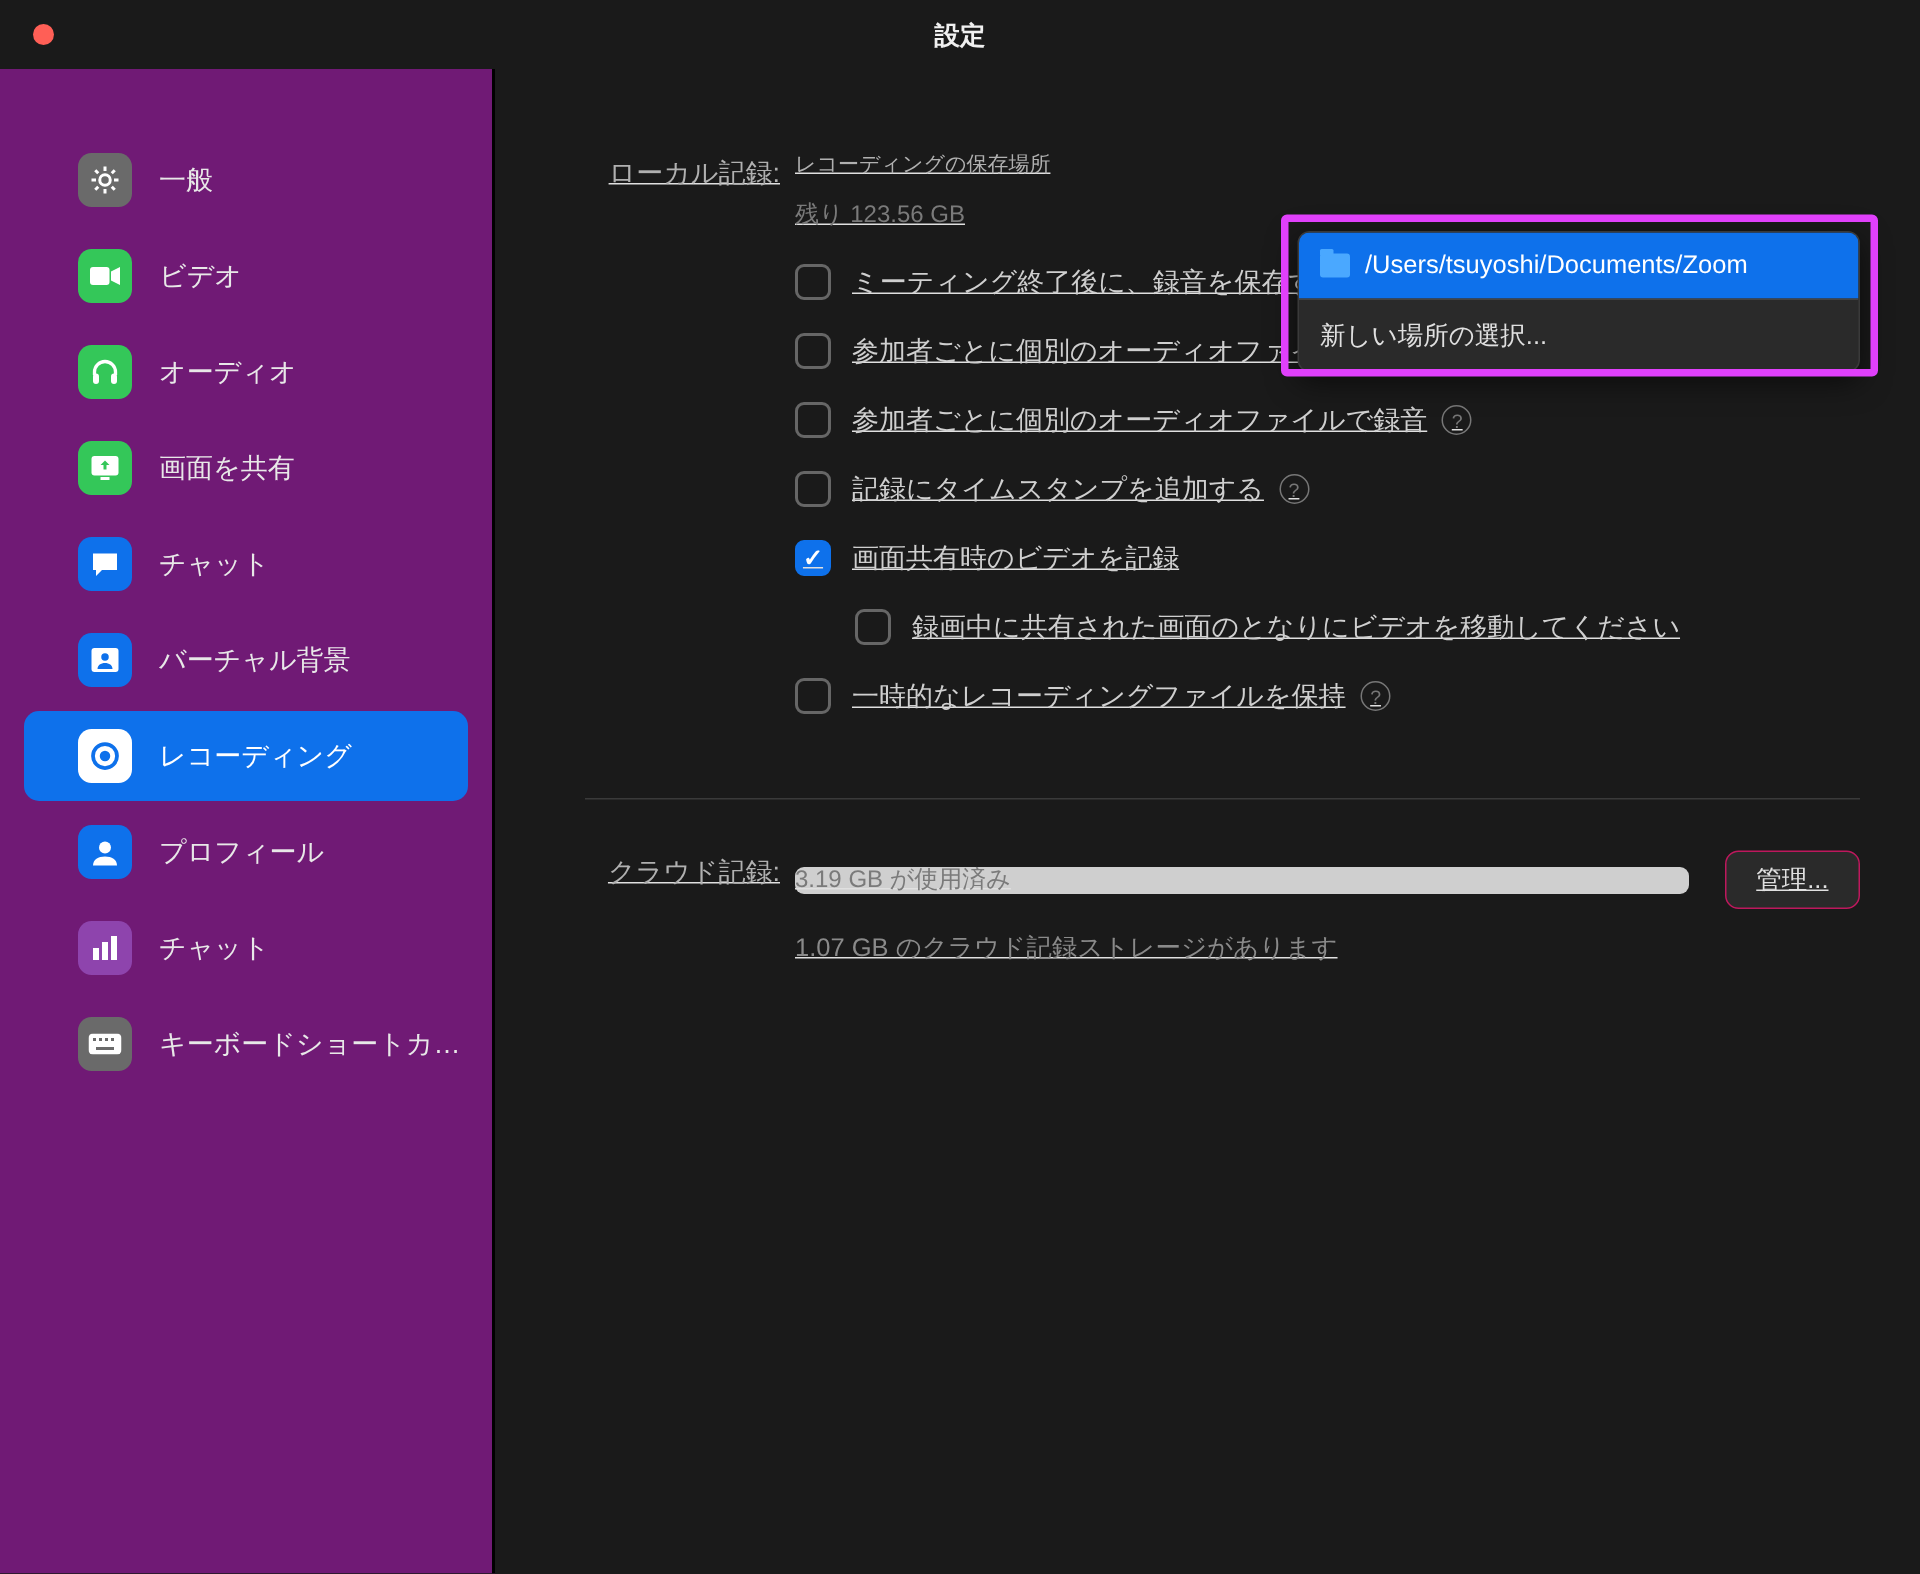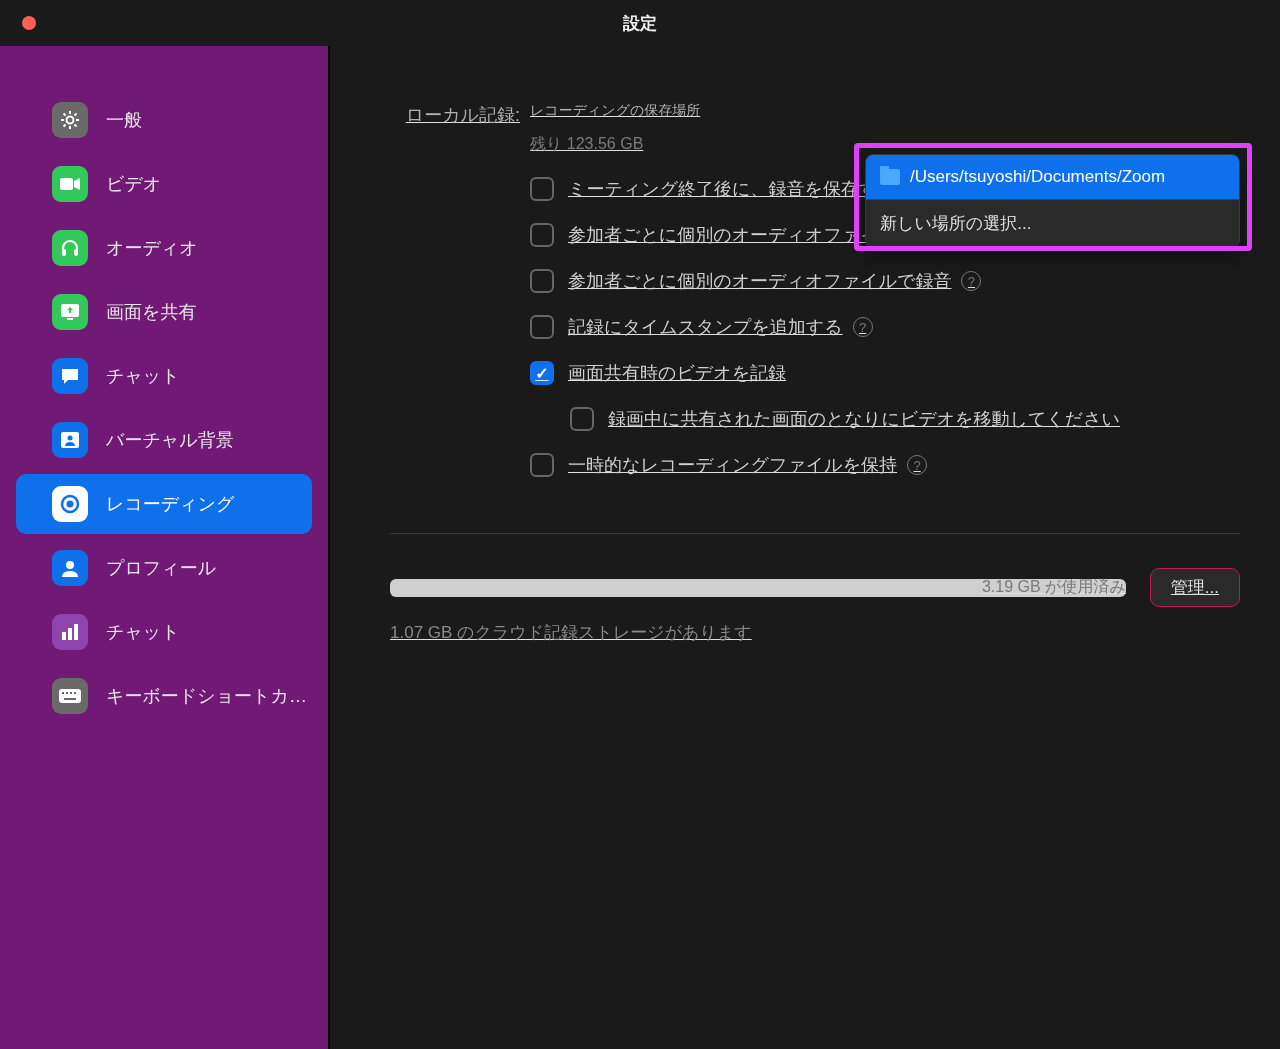--- a/index.html
+++ b/index.html
@@ -147,21 +147,21 @@
     display: flex;
     align-items: center;
   }
   .progress-bar {
     flex: 1;
     height: 18px;
     background: #cfcfcf;
     border-radius: 6px;
     display: flex;
     align-items: center;
-    justify-content: flex-end;
+    justify-content: flex-start;
     color: #7a7a7a;
     font-size: 16px;
   }
   .manage-btn {
     margin-left: 24px;
     padding: 7px 20px;
     background: #2a2a2a;
     border: 1px solid #be185d;
     border-radius: 9px;
     color: #e0e0e0;
@@ -384,20 +384,21 @@
           <div class="checkbox"></div>
           <span class="checkbox-label">一時的なレコーディングファイルを保持</span>
           <span class="help-circle">?</span>
         </div>
       </div>
     </div>
 
     <div class="divider"></div>
 
     <div class="section-row">
+      <div class="section-label">クラウド記録:</div>
       <div class="section-body">
         <div class="cloud-row">
           <div class="progress-bar">
             <span>3.19 GB が使用済み</span>
           </div>
           <button class="manage-btn">管理...</button>
         </div>
         <div class="cloud-note">1.07 GB のクラウド記録ストレージがあります</div>
       </div>
     </div>

